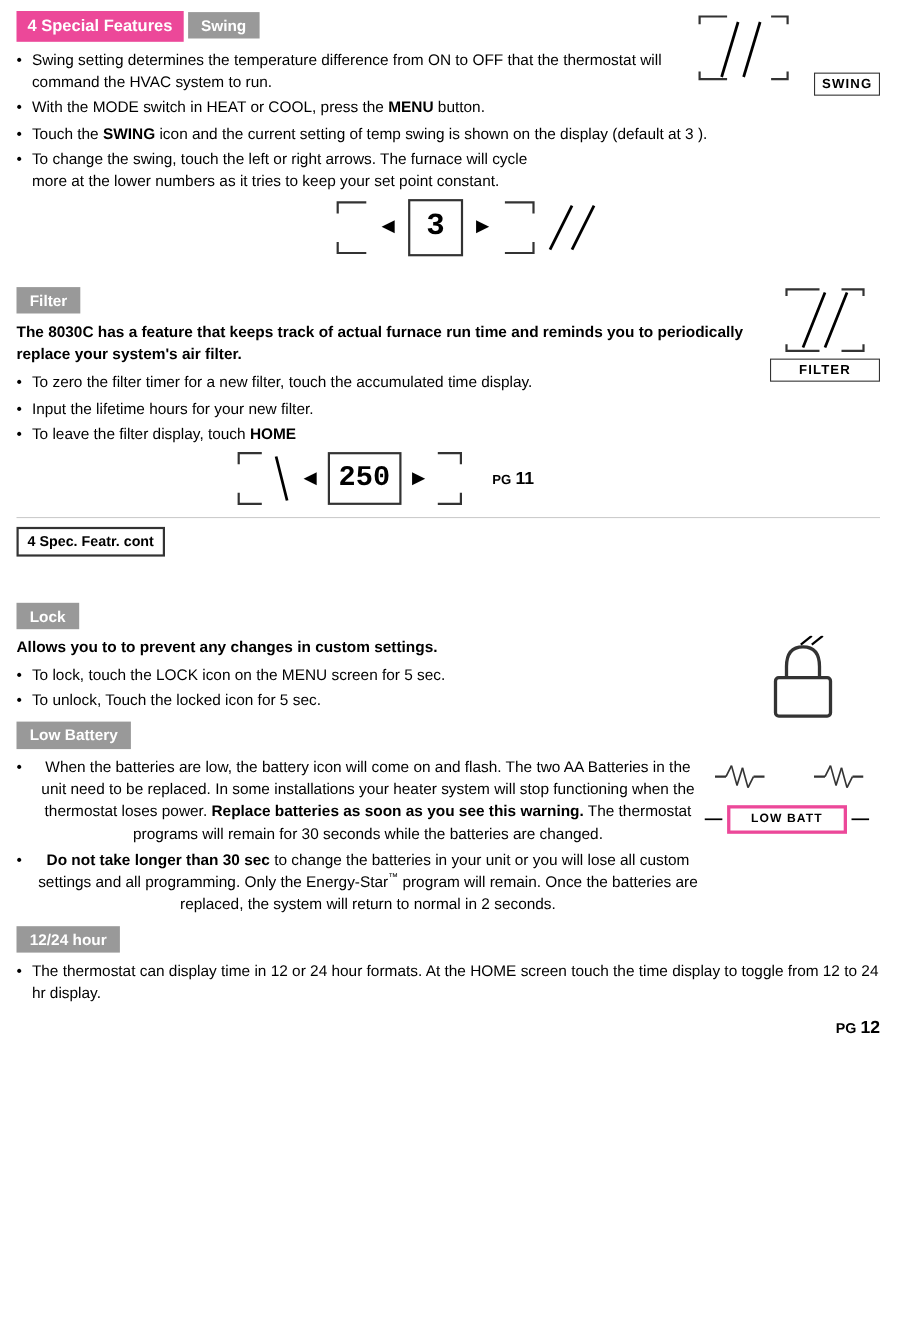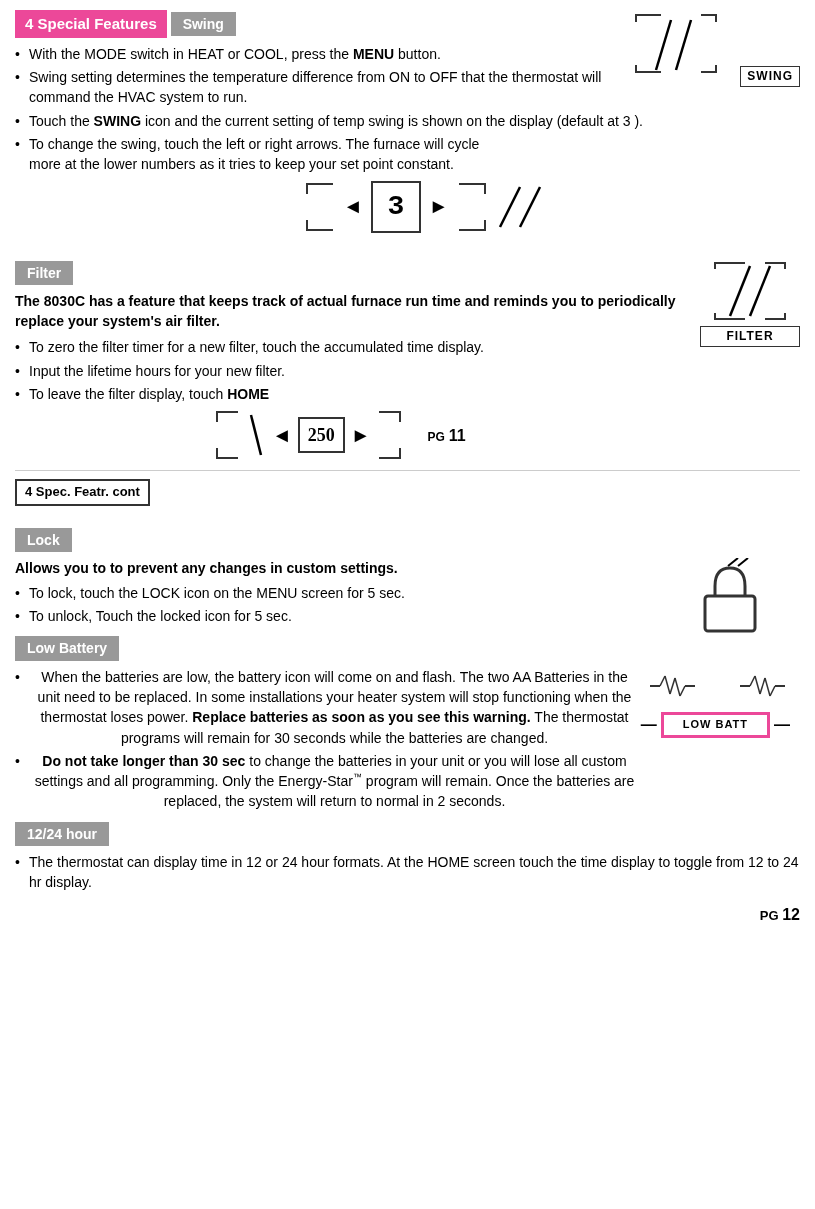--- a/index.html
+++ b/index.html
@@ -33,21 +33,21 @@
       display: inline-block;
       margin-bottom: 6px;
     }
 
     .section-box {
       border: 2px solid #333;
       display: inline-block;
       padding: 2px 8px;
       font-size: 13px;
       font-weight: bold;
-      margin-bottom: 4px;
+      margin-bottom: 24px;
     }
 
     .top-section {
       position: relative;
       margin-bottom: 10px;
     }
 
     .bullet-list {
       list-style: none;
       padding: 0;
@@ -109,23 +109,23 @@
       border: 1px solid #333;
       padding: 1px 6px;
       font-size: 12px;
       font-weight: bold;
       letter-spacing: 1px;
     }
 
     .filter-display-screen {
       border: 2px solid #333;
       padding: 3px 8px;
-      font-size: 18px;
-      font-weight: bold;
-      font-family: Liberation Serif, serif;
+      font-size: 26px;
+      font-weight: bold;
+      font-family: Liberation Mono, monospace;
       display: flex;
       align-items: center;
       gap: 2px;
     }
 
     .pg-number {
       font-size: 13px;
       font-weight: bold;
       text-align: right;
       margin-top: 4px;
@@ -174,22 +174,22 @@
       <polyline points="30,12 30,5 55,5" fill="none" stroke="#333" stroke-width="2"></polyline>
       <polyline points="95,5 110,5 110,12" fill="none" stroke="#333" stroke-width="2"></polyline>
       <polyline points="30,55 30,62 55,62" fill="none" stroke="#333" stroke-width="2"></polyline>
       <polyline points="95,62 110,62 110,55" fill="none" stroke="#333" stroke-width="2"></polyline>
     </svg>
     <div class="swing-label-box">SWING</div>
   </div>
 
   
   <ul class="bullet-list" style="padding-right:145px;">
+    <li>Swing setting determines the temperature difference from ON to OFF that the thermostat will command the HVAC system to run.</li>
     <li>With the MODE switch in HEAT or COOL, press the <span class="bold">MENU</span> button.</li>
-    <li>Swing setting determines the temperature difference from ON to OFF that the thermostat will command the HVAC system to run.</li>
     <li>Touch the <span class="bold">SWING</span> icon and the current setting of temp swing is shown on the display (default at 3 ).</li>
     <li style="padding-right:145px;">To change the swing, touch the left or right arrows. The furnace will cycle more at the lower numbers as it tries to keep your set point constant.</li>
   </ul>
 
   
   <div style="position:relative; height:70px; margin-bottom:8px;">
     <div style="position:absolute; left:290px; top:0; display:flex; align-items:center; gap:8px;">
 
       <svg width="30" height="50" viewBox="0 0 30 50" style="flex-shrink:0;">
         <polyline points="28,2 2,2 2,12" fill="none" stroke="#333" stroke-width="2"></polyline>

